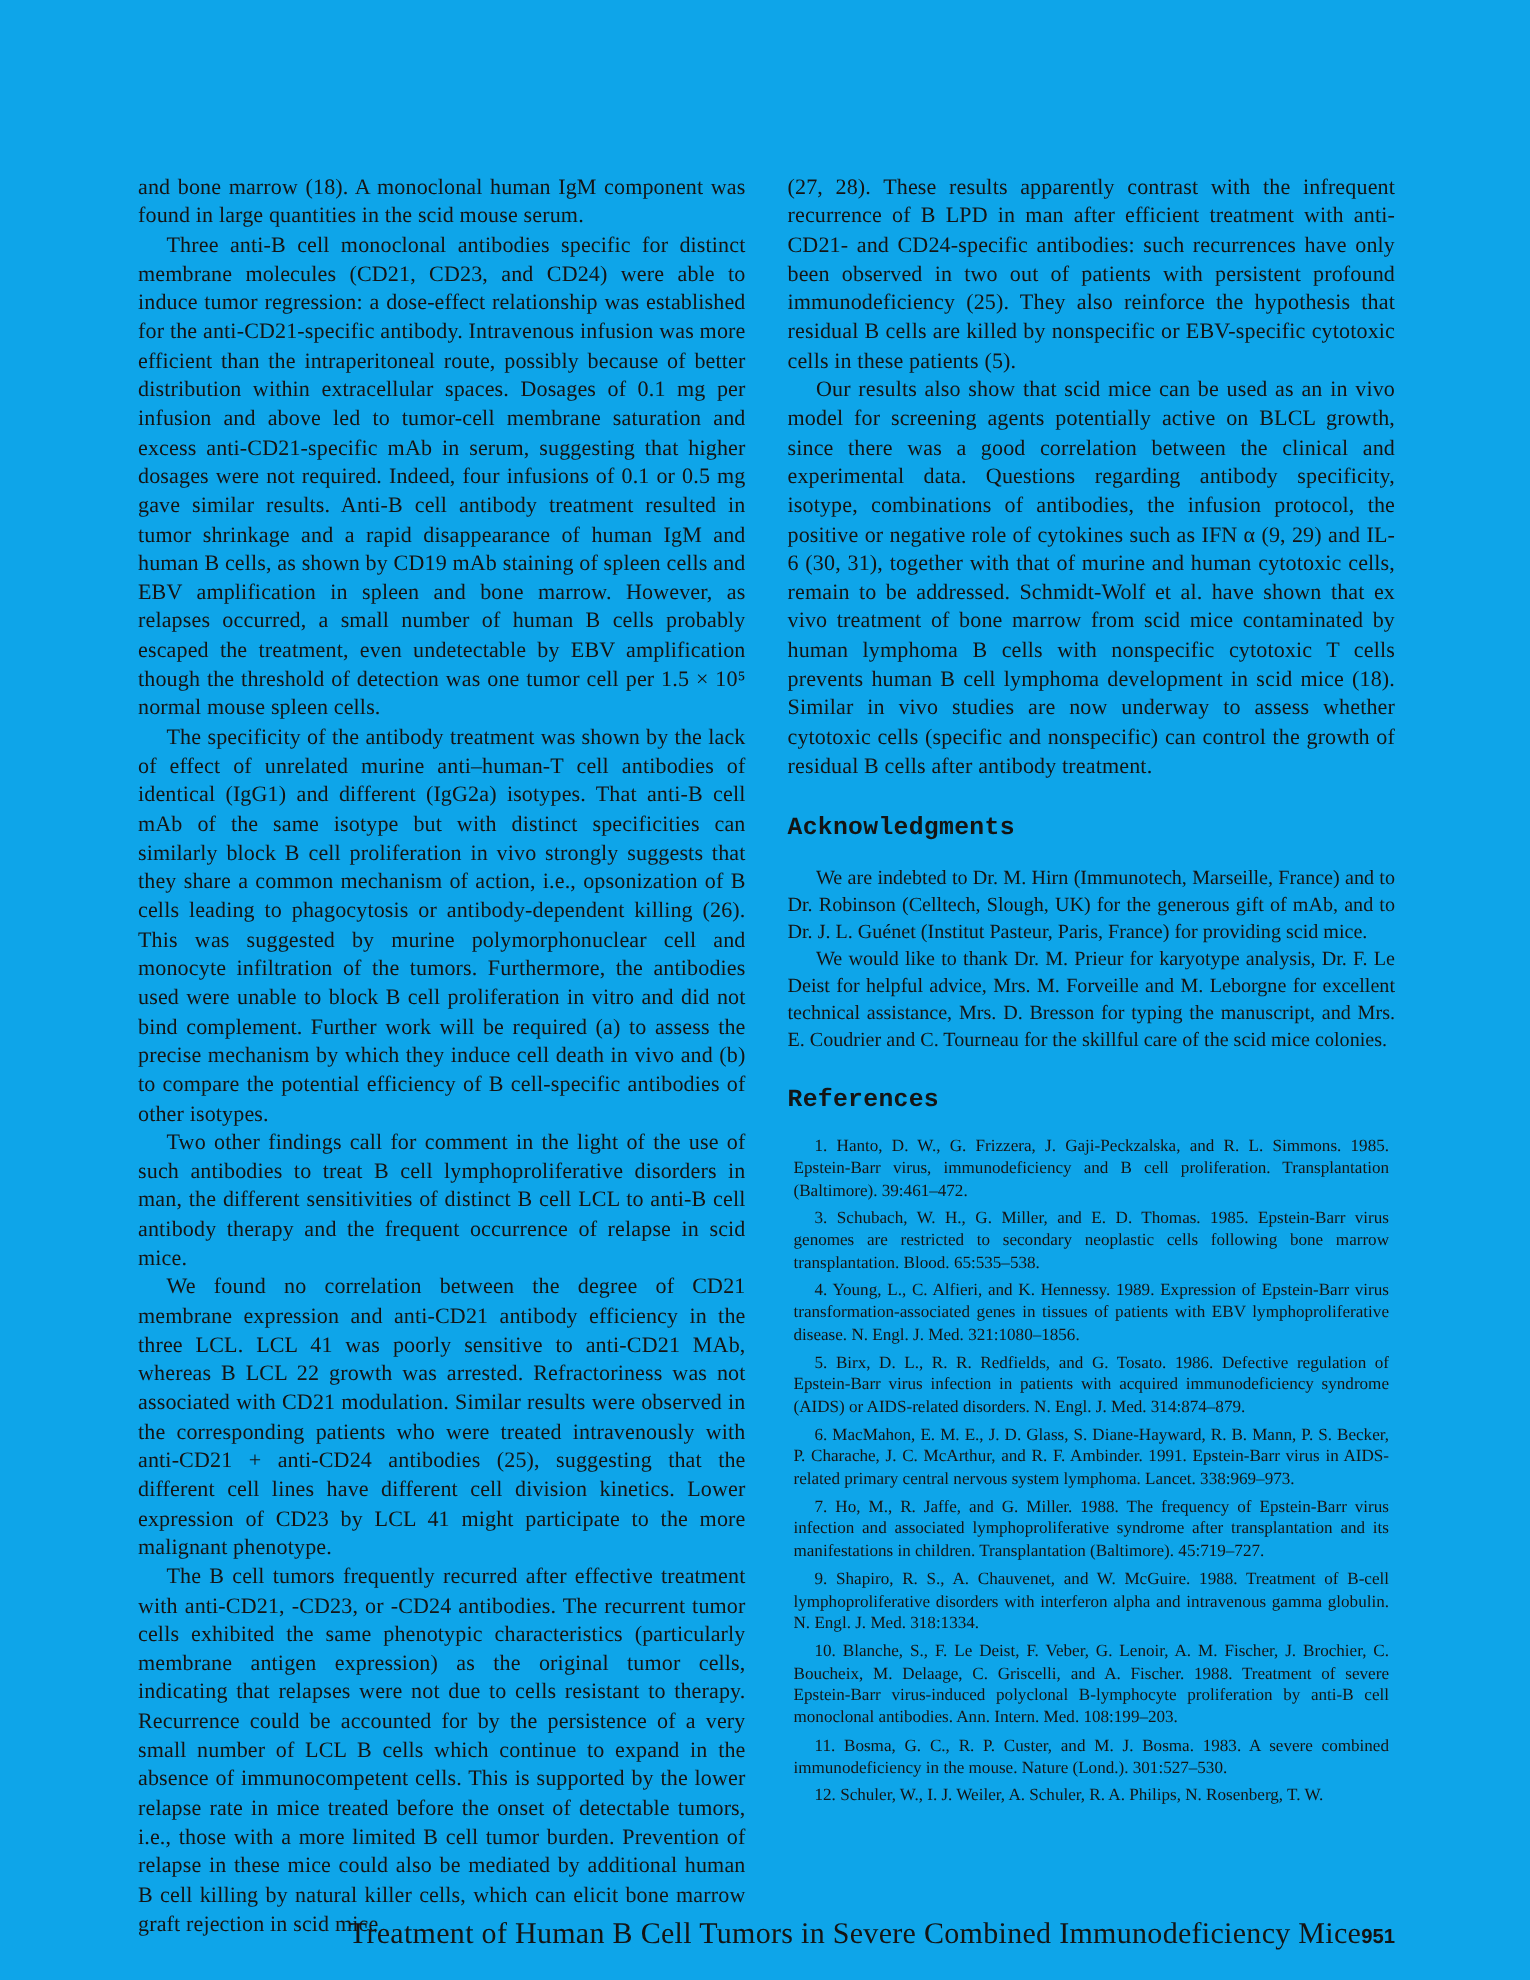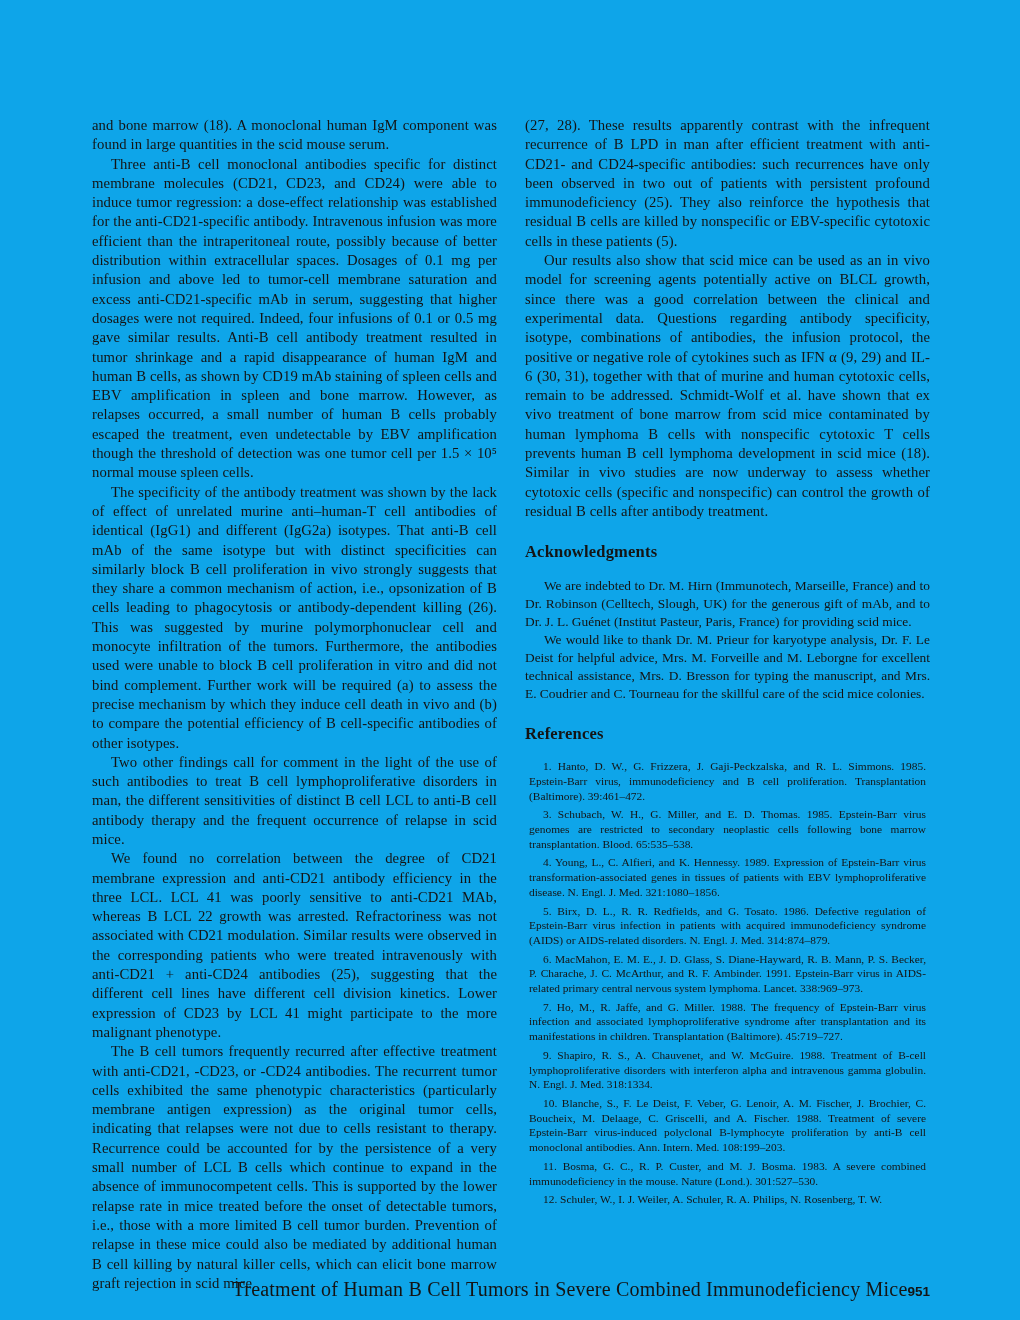--- a/index.html
+++ b/index.html
@@ -33,21 +33,21 @@
     font-size: 14.7px;
     line-height: 19.3px;
     text-align: justify;
     text-indent: 19px;
     letter-spacing: 0.1px;
   }
   p.no-indent {
     text-indent: 0;
   }
   h2.section-heading {
-    font-family: Liberation Serif, serif;
+    font-family: Liberation Mono, monospace;
     font-weight: bold;
     font-size: 16.5px;
     margin: 21px 0 15px 0;
     letter-spacing: 0.2px;
   }
   p.ack {
     margin: 0;
     font-size: 13.4px;
     line-height: 18px;
     text-align: justify;

